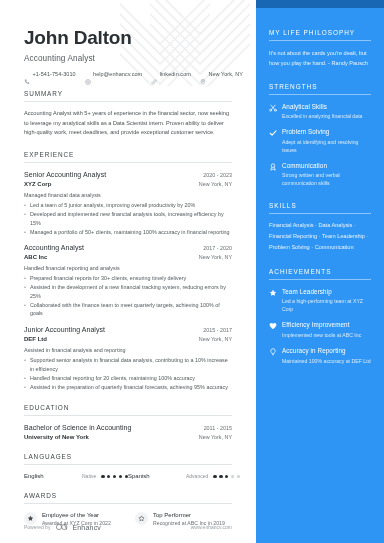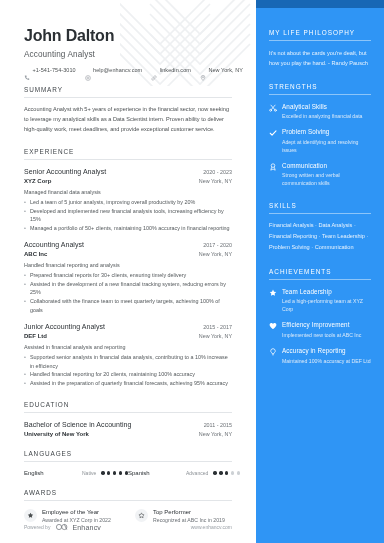--- a/index.html
+++ b/index.html
@@ -18,21 +18,21 @@
   }
   .watermark svg { display:block; }
 
   
   .main {
     width: 256px; height: 543px; position: relative; z-index: 1;
     padding: 0 24px; background: transparent;
   }
   .header { padding-top: 27px; }
   .name {
-    font-size: 16px; font-weight: bold; color: #2b3034;
+    font-size: 19px; font-weight: bold; color: #2b3034;
     letter-spacing: -0.2px; line-height: 1.15;
   }
   .job-title {
     font-size: 8.2px; color: #55595c; margin-top: 5px; letter-spacing: .1px;
   }
   .contacts {
     display: flex; align-items: center; gap: 9px; margin-top: 8px;
     flex-wrap: nowrap;
   }
   .contact { display: flex; align-items: center; gap: 2.5px; }

